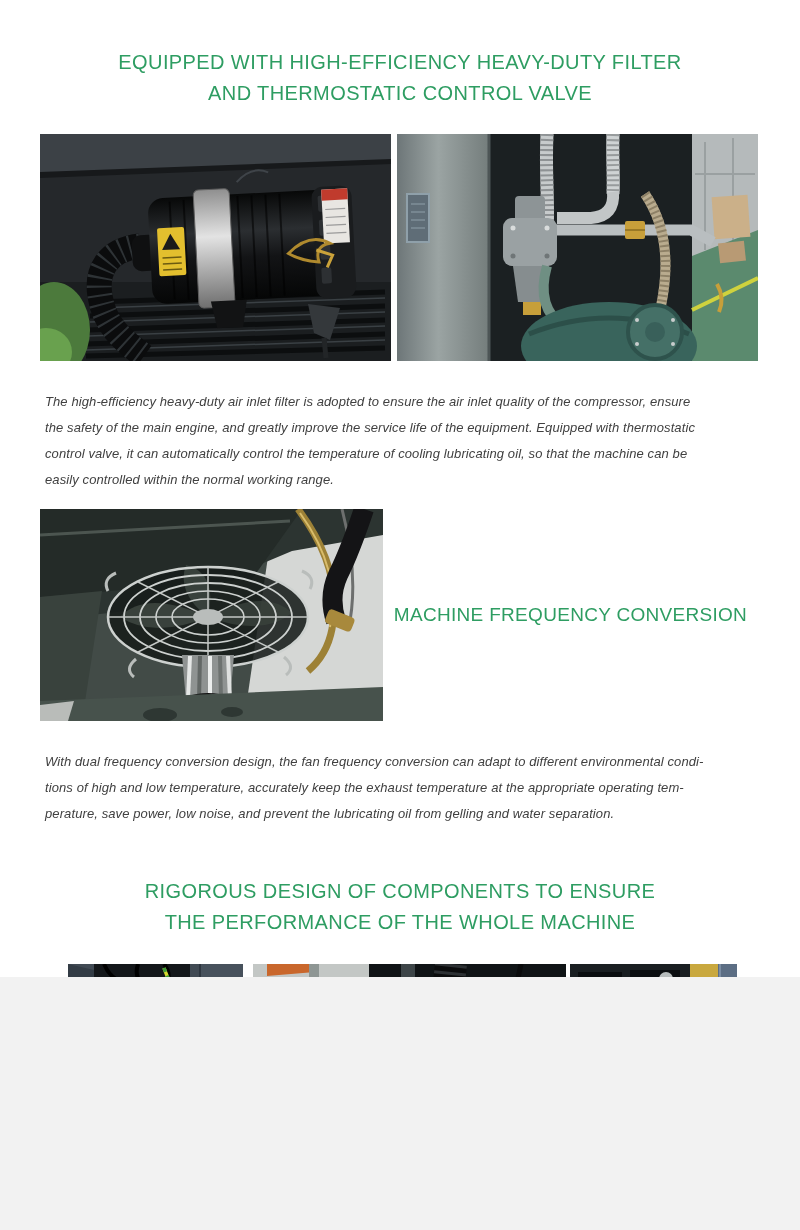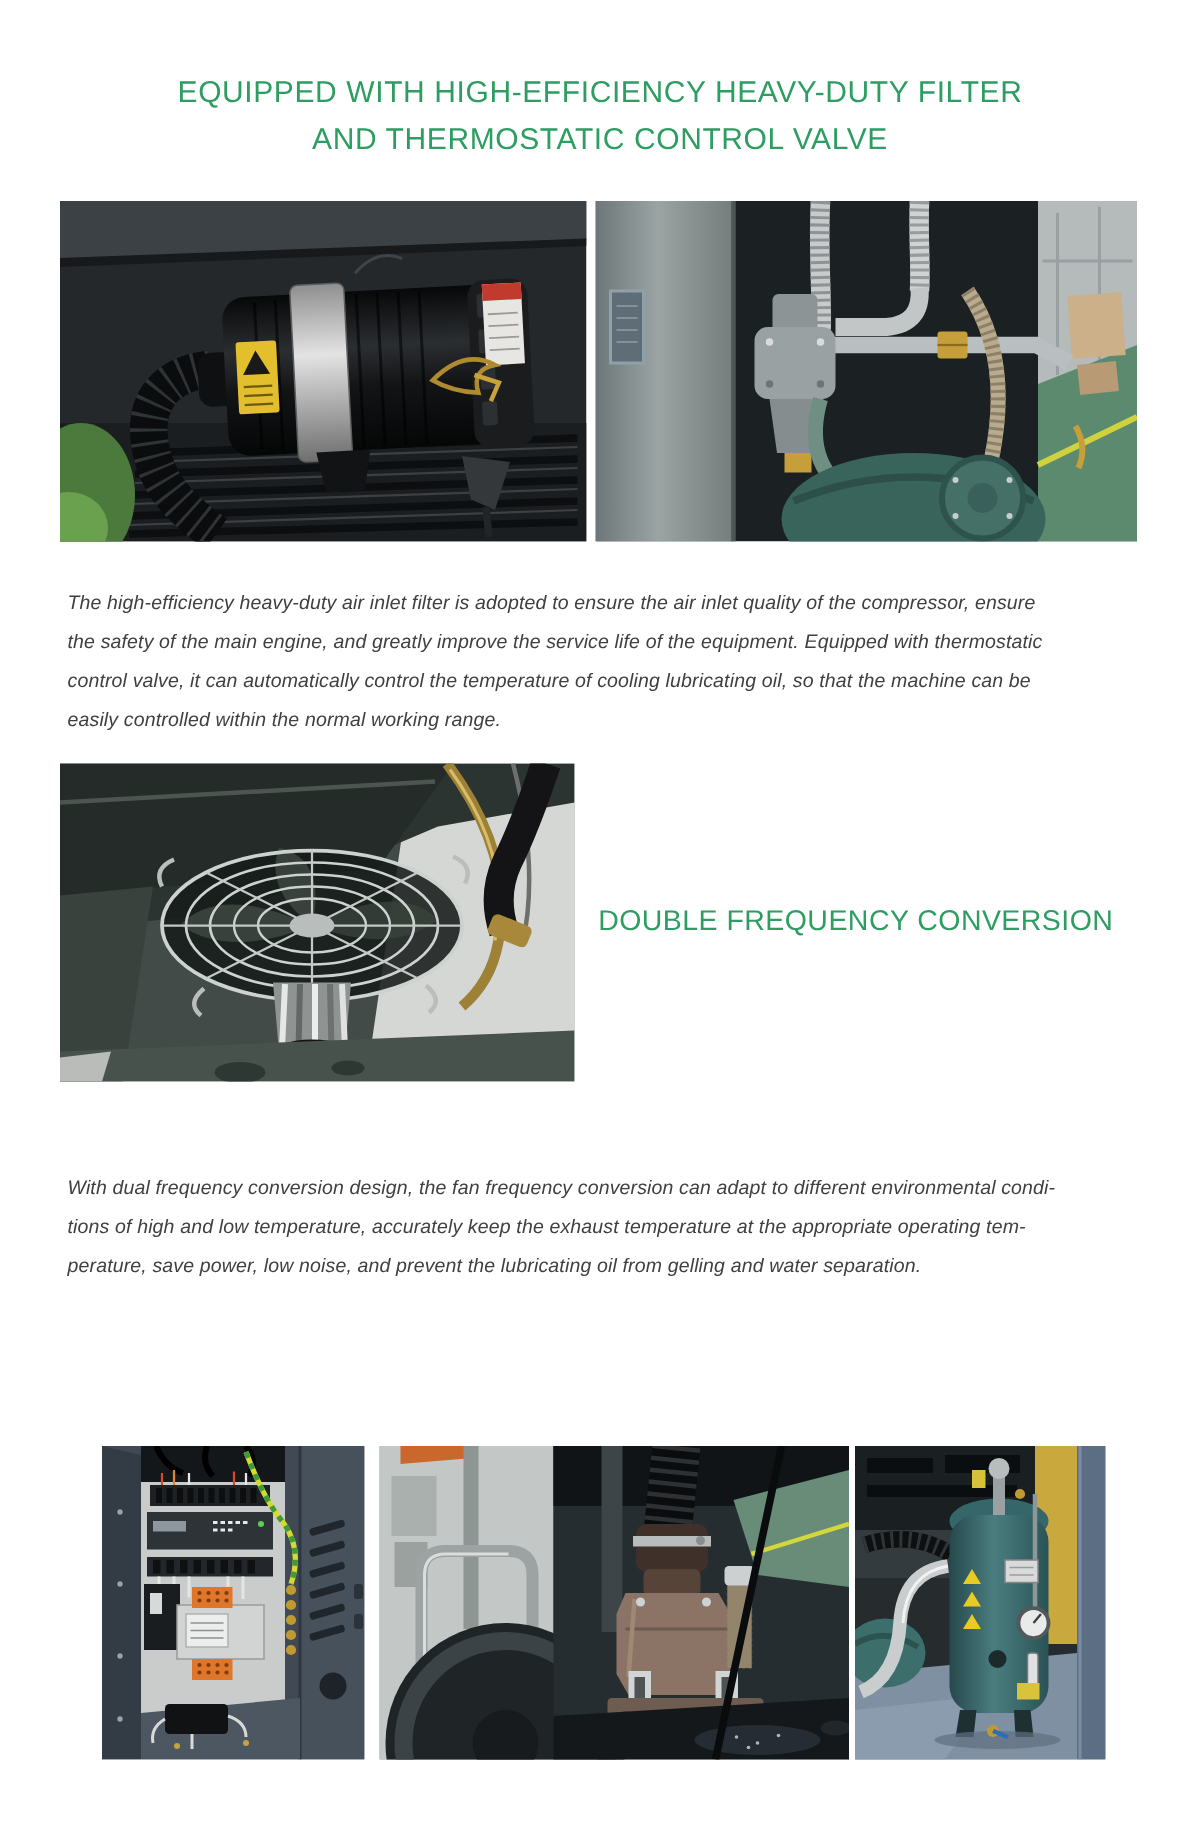--- a/index.html
+++ b/index.html
@@ -2,21 +2,21 @@
 <html style="--accent-green: #2e9d62; --body-text: #404040; --background: #ffffff;"><head>
 <meta charset="utf-8">
 <style>
   :root{
     --accent-green:#2e9d62;
     --body-text:#404040;
     --background:#ffffff;
   }
   html,body{margin:0;padding:0;background:#f2f2f2;}
   #canvas{
-    position:relative;width:800px;height:1230px;margin:0 auto;
+    position:relative;width:800px;height:977px;margin:0 auto;
     background:var(--background);overflow:hidden;
     font-family:"Liberation Sans",sans-serif;
   }
   .green-heading{
     position:absolute;left:0;width:800px;margin:0;
     text-align:center;white-space:pre;
     color:var(--accent-green);
     font-size:20px;line-height:31px;font-weight:400;letter-spacing:.4px;
   }
   .body-text{
@@ -232,26 +232,28 @@
       <path d="M302,0 q18,70 6,122" fill="none" stroke="#6d6f6e" stroke-width="3"></path>
       <path d="M324,0 q-14,42 -26,66 q-10,22 -2,46" fill="none" stroke="#141416" stroke-width="20"></path>
       <rect x="286" y="104" width="28" height="15" rx="4" fill="#a8893c" transform="rotate(22 300 111)"></rect>
       <polygon points="0,192 343,178 343,212 0,212" fill="#47524c"></polygon>
       <ellipse cx="120" cy="206" rx="17" ry="7" fill="#2e3733"></ellipse>
       <ellipse cx="192" cy="203" rx="11" ry="5" fill="#2e3733"></ellipse>
       <polygon points="0,196 34,192 28,212 0,212" fill="#b9bcb9"></polygon>
     </svg>
   </figure>
 
-  <div class="green-label" style="left:383px;top:509px;width:375px;height:212px">DOUBLE FREQUENCY CONVERSION</div>
-
-  <p class="body-text" style="left:45px;top:779px;width:740px">With dual frequency conversion design, the fan frequency conversion can adapt to different environmental condi-
+  <div class="green-label" style="left:383px;top:509px;width:375px;height:212px">MACHINE FREQUENCY CONVERSION</div>
+
+  <p class="body-text" style="left:45px;top:749px;width:740px">With dual frequency conversion design, the fan frequency conversion can adapt to different environmental condi-
 tions of high and low temperature, accurately keep the exhaust temperature at the appropriate operating tem-
 perature, save power, low noise, and prevent the lubricating oil from gelling and water separation.</p>
 
+  <h2 class="green-heading" style="top:876px">RIGOROUS DESIGN OF COMPONENTS TO ENSURE
+THE PERFORMANCE OF THE WHOLE MACHINE</h2>
 
   <figure class="photo" style="left:68px;top:964px;width:175px;height:209px">
     <svg viewBox="0 0 175 209" preserveAspectRatio="none">
       <rect width="175" height="209" fill="#414a54"></rect>
       <polygon points="0,0 26,6 26,209 0,209" fill="#333c45"></polygon>
       <g fill="#9aa2ab">
           <circle cx="12" cy="44" r="1.8"></circle>
           <circle cx="12" cy="92" r="1.8"></circle>
           <circle cx="12" cy="140" r="1.8"></circle>
           <circle cx="12" cy="182" r="1.8"></circle>

